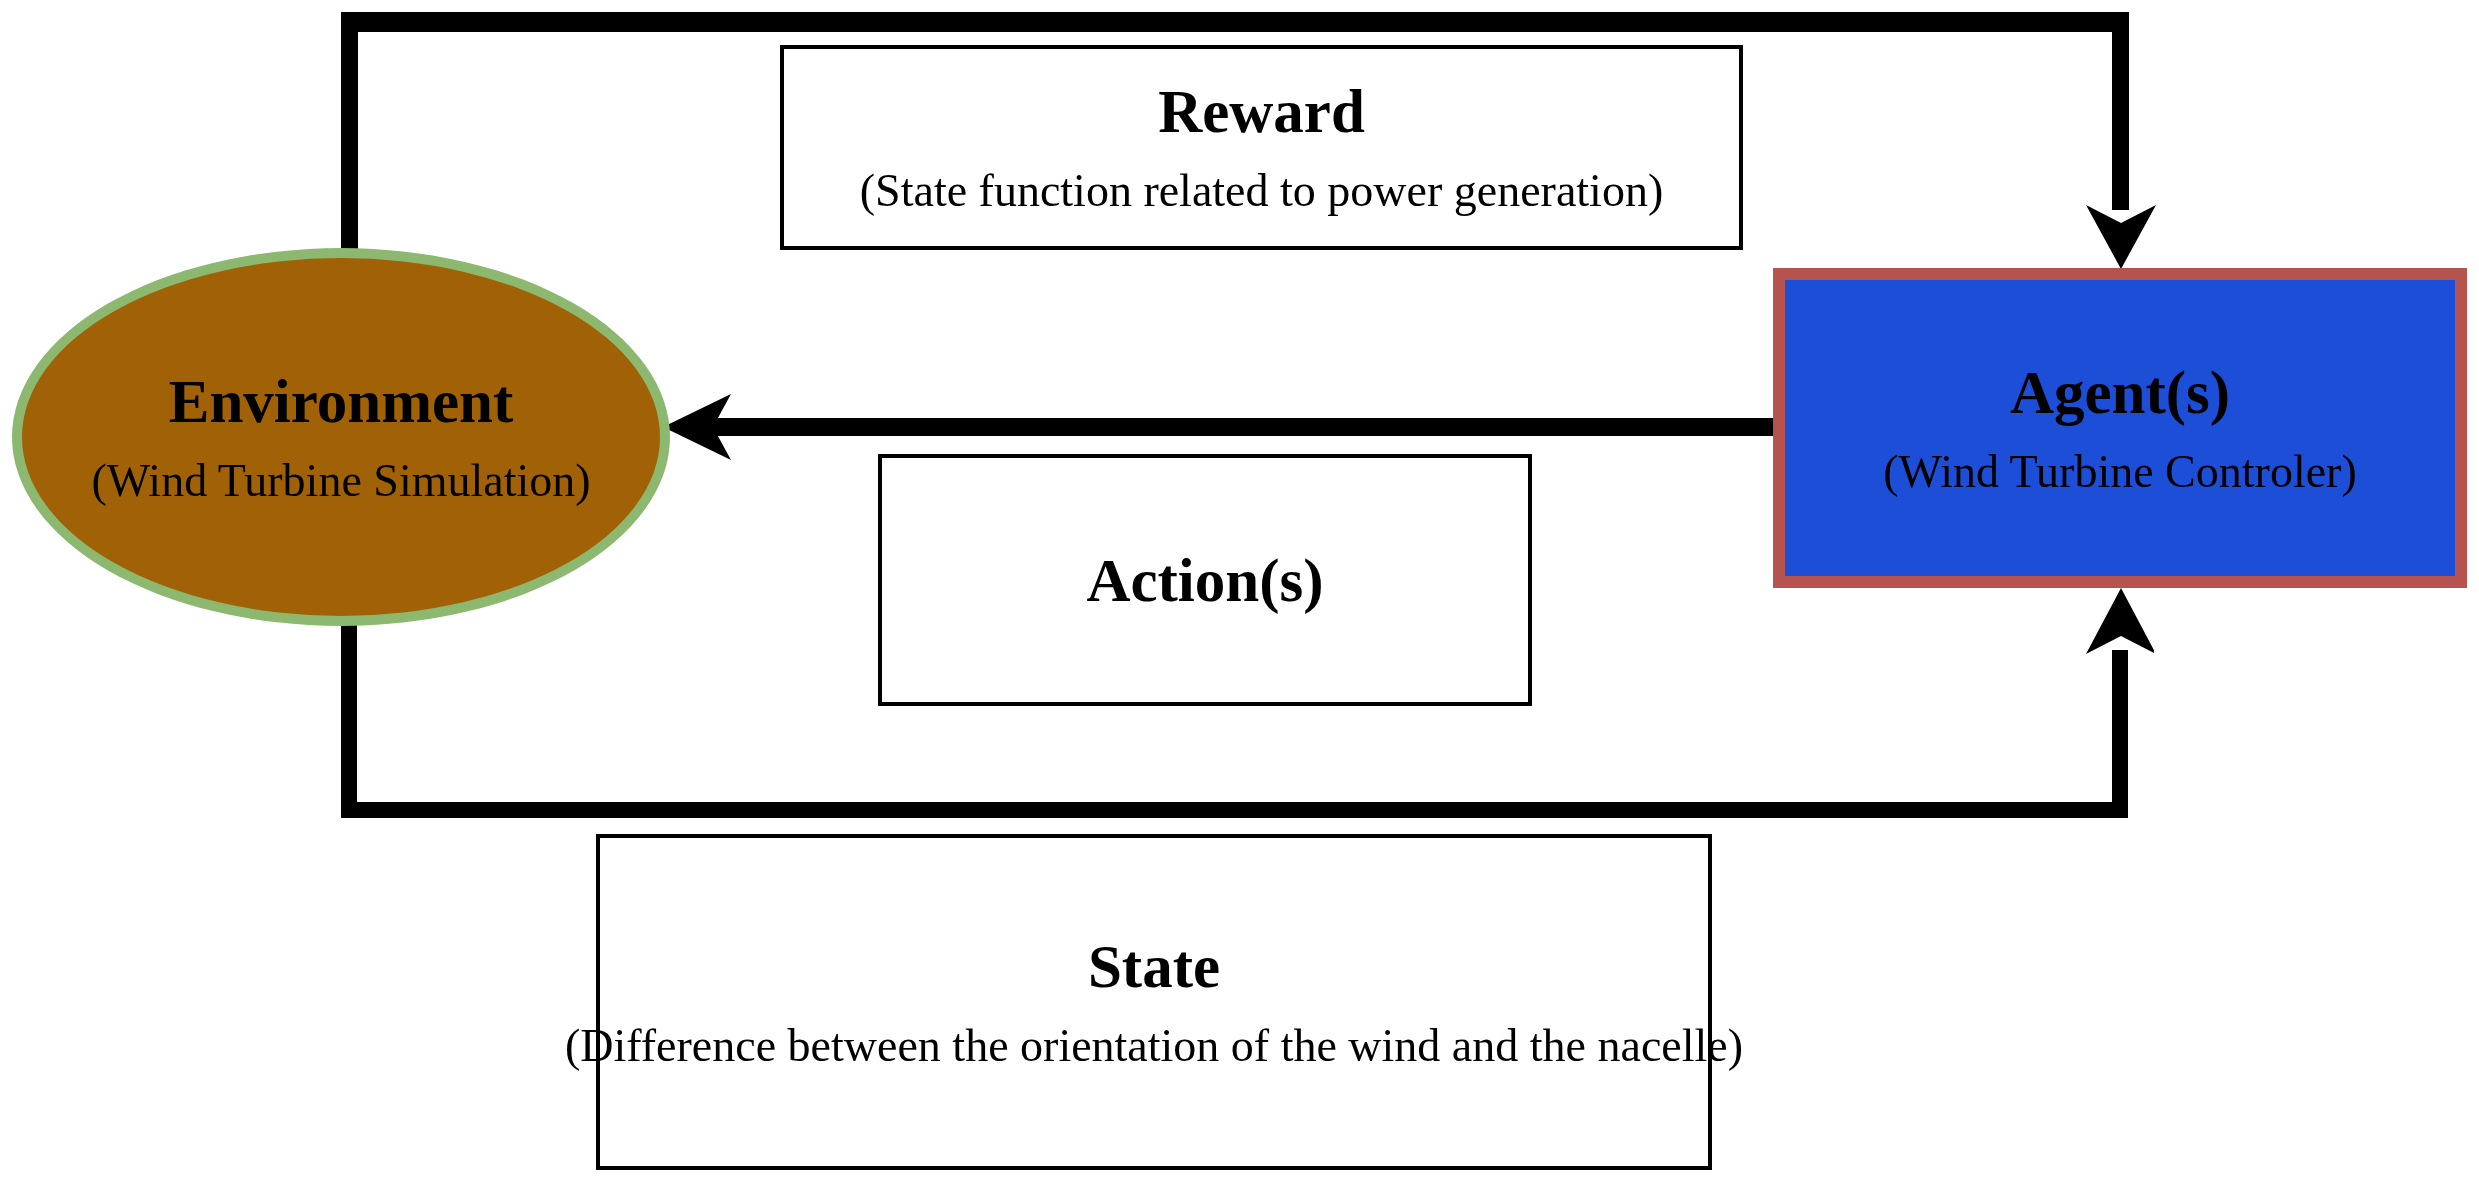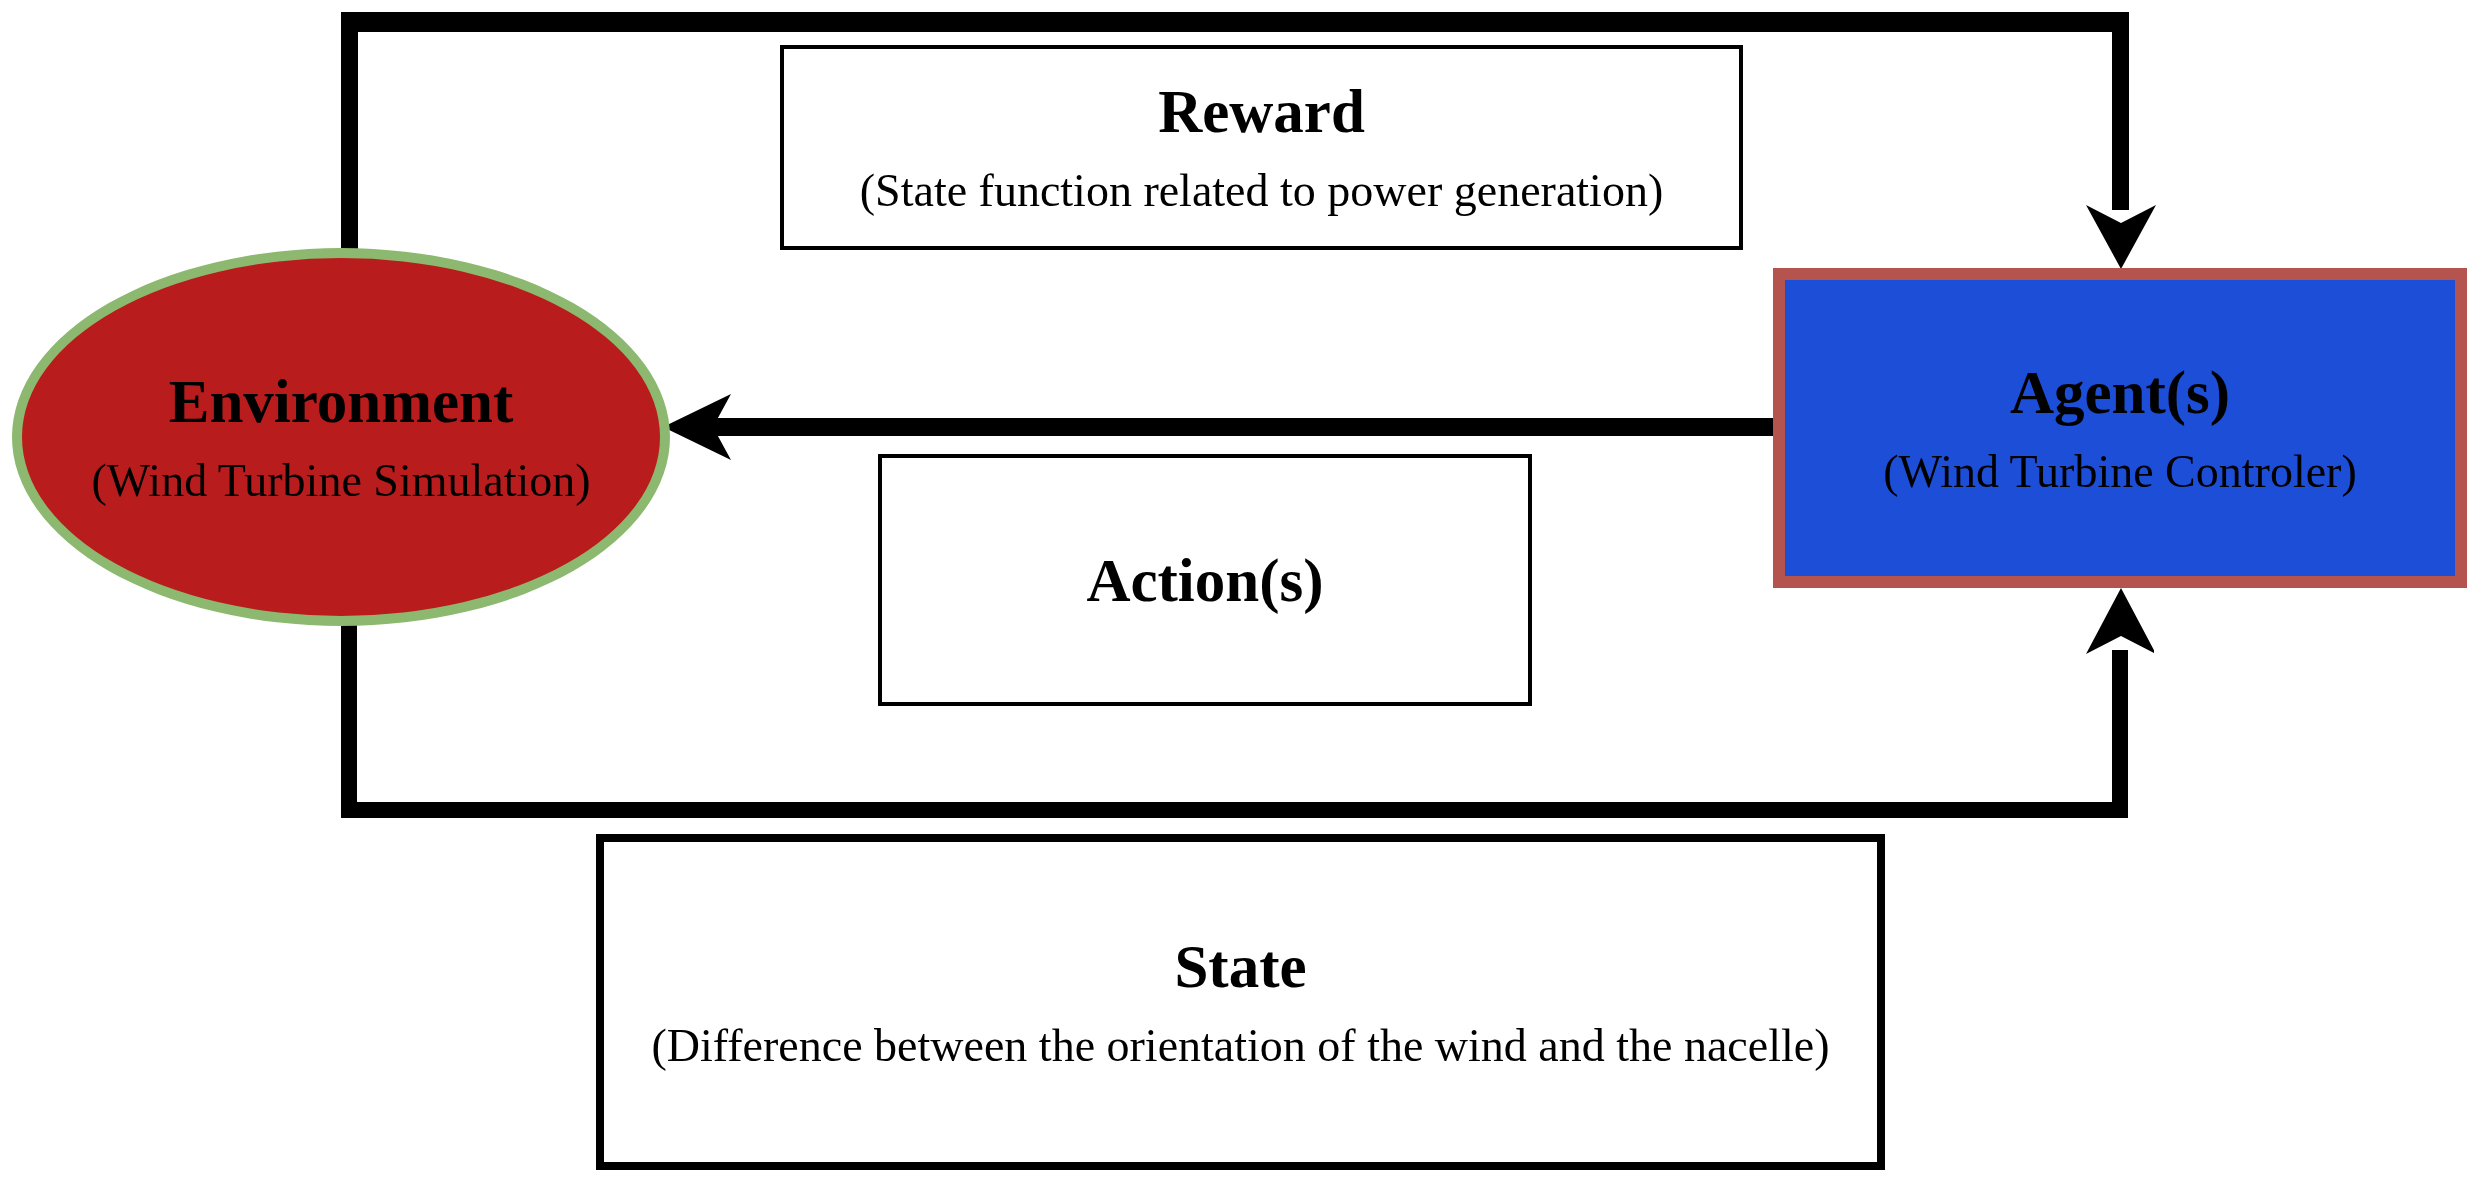--- a/index.html
+++ b/index.html
@@ -23,21 +23,21 @@
     text-align: left;
     box-sizing: border-box;
   }
   .node-title   { font-weight: bold; font-size: 61px; line-height: 1; white-space: nowrap; }
   .node-sub     { font-weight: normal; font-size: 46px; line-height: 1; white-space: nowrap; margin-top: 26px; }
 
   .ellipse {
     left: 12px; top: 248px;
     width: 658px; height: 378px;
     border: 10px solid #8cb96f;
-    background: #b91c1c;
+    background: #a16207;
     border-radius: 50%;
   }
   .agent-box {
     left: 1773px; top: 268px;
     width: 694px; height: 320px;
     border: 12px solid #b5544f;
     background: #1d4ed8;
   }
   .reward-box {
     left: 780px; top: 45px;
@@ -46,22 +46,22 @@
     background: #ffffff;
   }
   .action-box {
     left: 878px; top: 454px;
     width: 654px; height: 252px;
     border: 4px solid #000000;
     background: #ffffff;
   }
   .state-box {
     left: 596px; top: 834px;
-    width: 1289px; height: 336px;
-    border: 8px solid #000000;
+    width: 1116px; height: 336px;
+    border: 4px solid #000000;
     background: #ffffff;
   }
   .arrowhead { position: absolute; display: block; }
 </style>
 </head>
 <body>
 
 <div class="canvas">
 
   <div class="line" style="left:341px; top:12px; width:1788px; height:20px;"></div>

